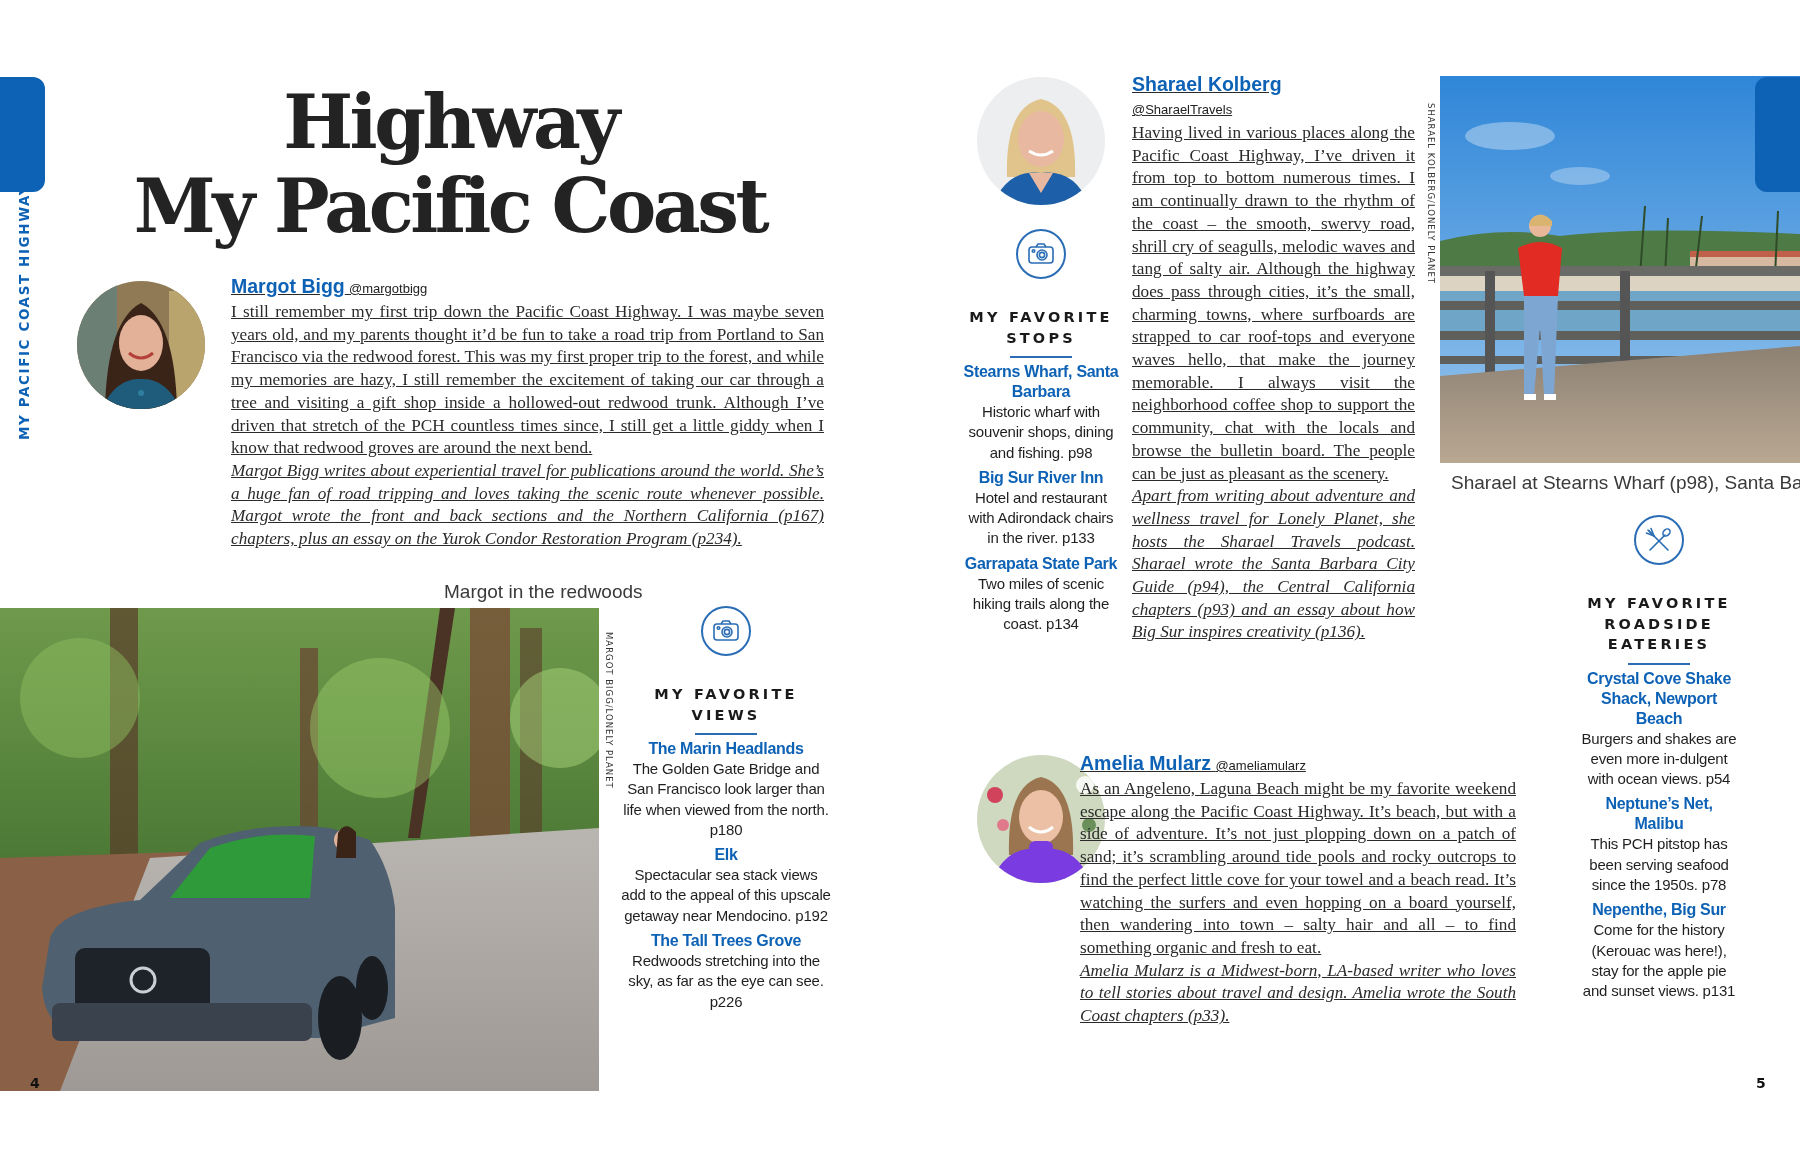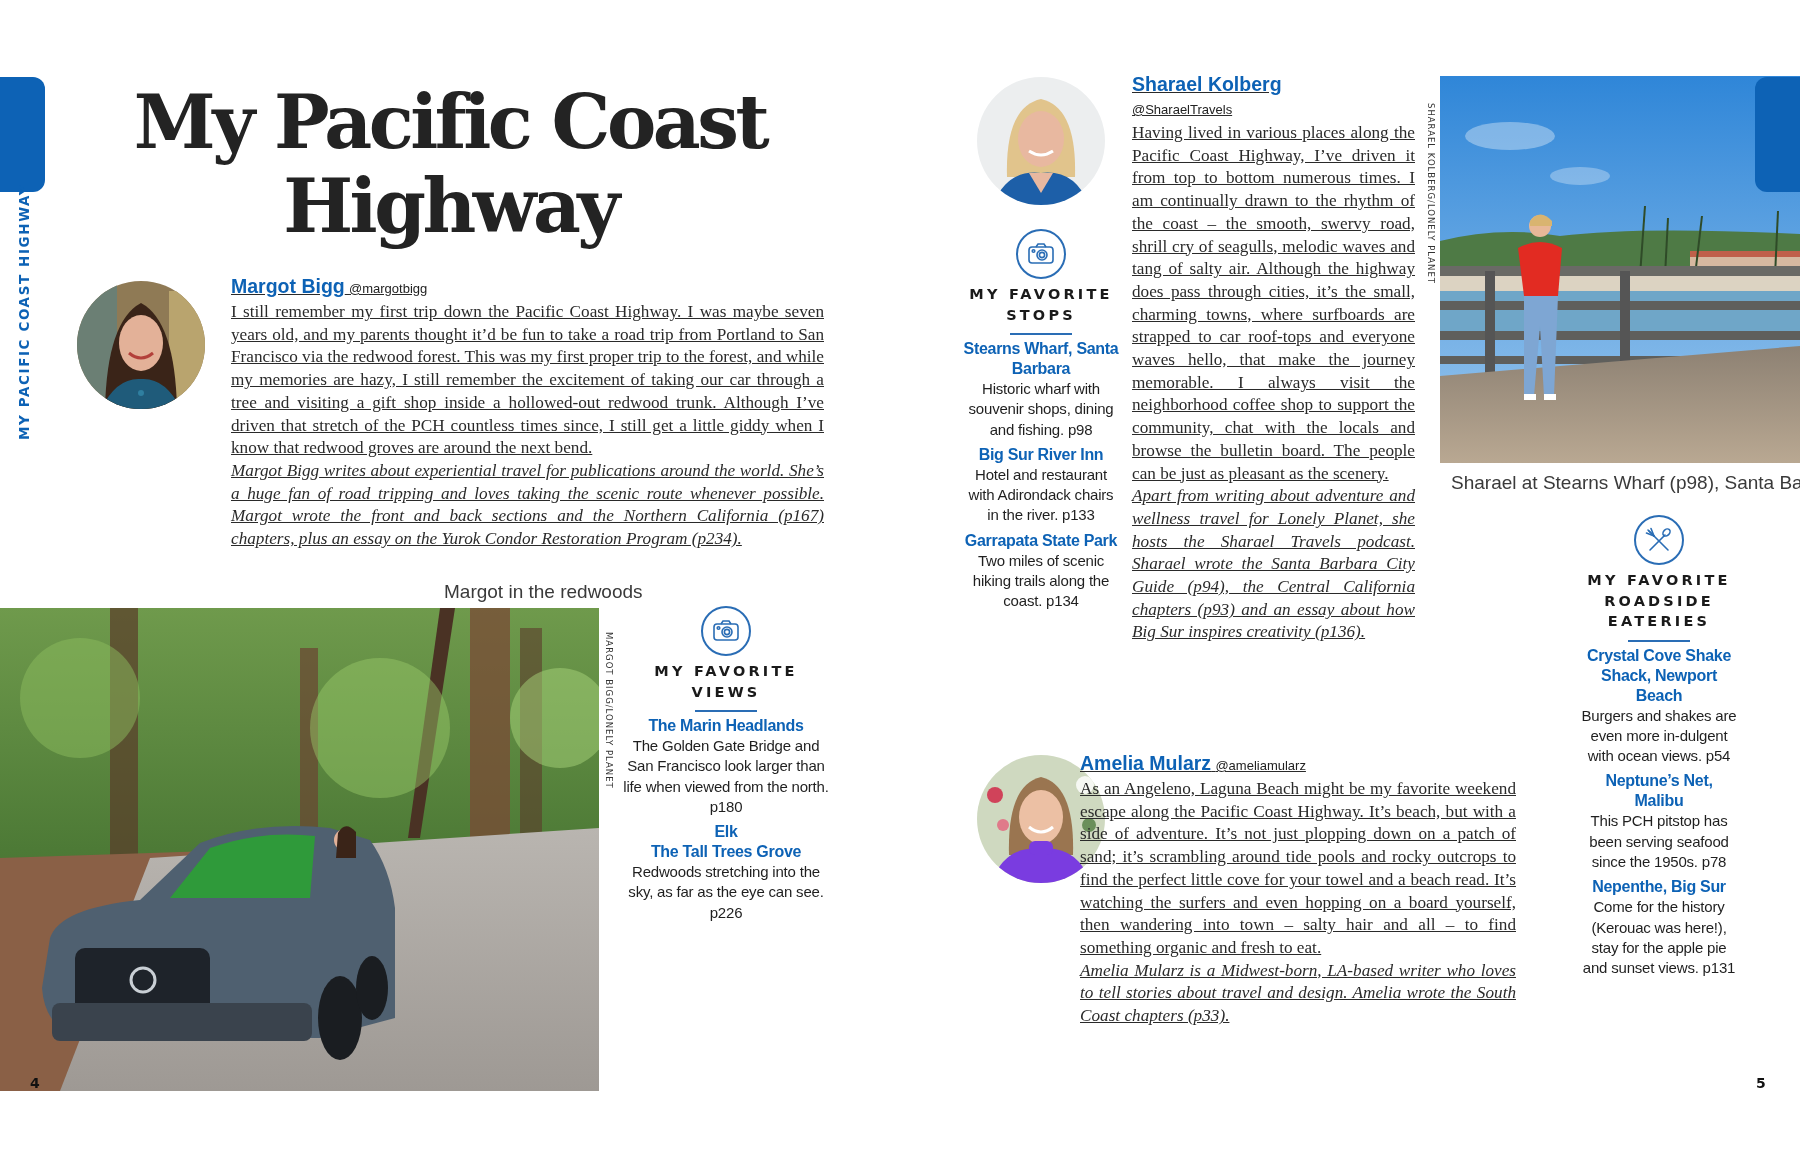--- a/index.html
+++ b/index.html
@@ -39,21 +39,21 @@
   .author-head { line-height: 25px; }
 
   
   .sidebar { position: absolute; text-align: center; font-family: "Liberation Sans", sans-serif; }
   .sidebar .icon-ring {
     width: 50px; height: 50px; border: 2px solid #2a6db5; border-radius: 50%;
     margin: 0 auto; display: flex; align-items: center; justify-content: center;
   }
   .sidebar .icon-ring svg { width: 32px; height: 32px; }
   .sidebar .side-heading {
-    margin-top: 5px; font-family: "DejaVu Sans", sans-serif; font-weight: bold; font-size: 14.5px;
+    margin-top: 28px; font-family: "DejaVu Sans", sans-serif; font-weight: bold; font-size: 14.5px;
     letter-spacing: 3.2px; line-height: 20.5px; color: #1a1a1a;
   }
   .sidebar .rule { width: 62px; height: 2px; background: #2a6db5; margin: 8px auto 0; }
   .sidebar .items { margin-top: 4px; }
   .sidebar .item-title {
     font-weight: bold; color: #0d62b5; font-size: 16px; line-height: 20px; letter-spacing: -0.3px;
   }
   .sidebar .item-desc {
     font-size: 15px; line-height: 20.3px; color: #1f1f1f; margin-bottom: 5px; letter-spacing: -0.2px; text-align: center;
   }
@@ -69,22 +69,22 @@
   .caption { position: absolute; font-family: "Liberation Sans", sans-serif; font-size: 19px; color: #3a3a3a; white-space: nowrap; }
   .page-num { position: absolute; font-family: "DejaVu Sans", sans-serif; font-weight: bold; font-size: 14px; color: #111; }
 </style>
 </head>
 <body>
 
 <div class="tab tab-left"></div>
 <div class="vertical-running">MY PACIFIC COAST HIGHWAY</div>
 
 <div class="title">
+  <div>Highway</div>
   <div>My Pacific Coast</div>
-  <div>Highway</div>
 </div>
 
 <div class="avatar" style="left:77px; top:281px;">
   <svg viewBox="0 0 128 128">
     <rect width="128" height="128" fill="#8f7a55"></rect>
     <rect x="0" y="0" width="40" height="128" fill="#6b7f74"></rect>
     <rect x="92" y="10" width="36" height="110" fill="#b9a46e"></rect>
     <path d="M28 128 Q30 40 64 22 Q98 40 100 128 Z" fill="#3a2418"></path>
     <ellipse cx="64" cy="62" rx="22" ry="28" fill="#e3b198"></ellipse>
     <path d="M52 72 Q64 82 76 72" stroke="#b3403a" stroke-width="3" fill="none"></path>
@@ -154,20 +154,21 @@
   </div>
   <div class="side-heading">
     <div>MY FAVORITE</div>
     <div>VIEWS</div>
   </div>
   <div class="rule"></div>
   <div class="items">
     <div class="item-title">The Marin Headlands</div>
     <div class="item-desc">The Golden Gate Bridge and San Francisco look larger than life when viewed from the north. p180</div>
     <div class="item-title">Elk</div>
+    <div class="item-desc">Spectacular sea stack views add to the appeal of this upscale getaway near Mendocino. p192</div>
     <div class="item-title">The Tall Trees Grove</div>
     <div class="item-desc">Redwoods stretching into the sky, as far as the eye can see. p226</div>
   </div>
 </div>
 
 <div class="avatar" style="left:977px; top:77px;">
   <svg viewBox="0 0 128 128">
     <rect width="128" height="128" fill="#eceeef"></rect>
     <path d="M30 100 Q28 30 64 22 Q100 30 98 100 Z" fill="#e1c48c"></path>
     <ellipse cx="64" cy="62" rx="23" ry="28" fill="#e8b8a0"></ellipse>

